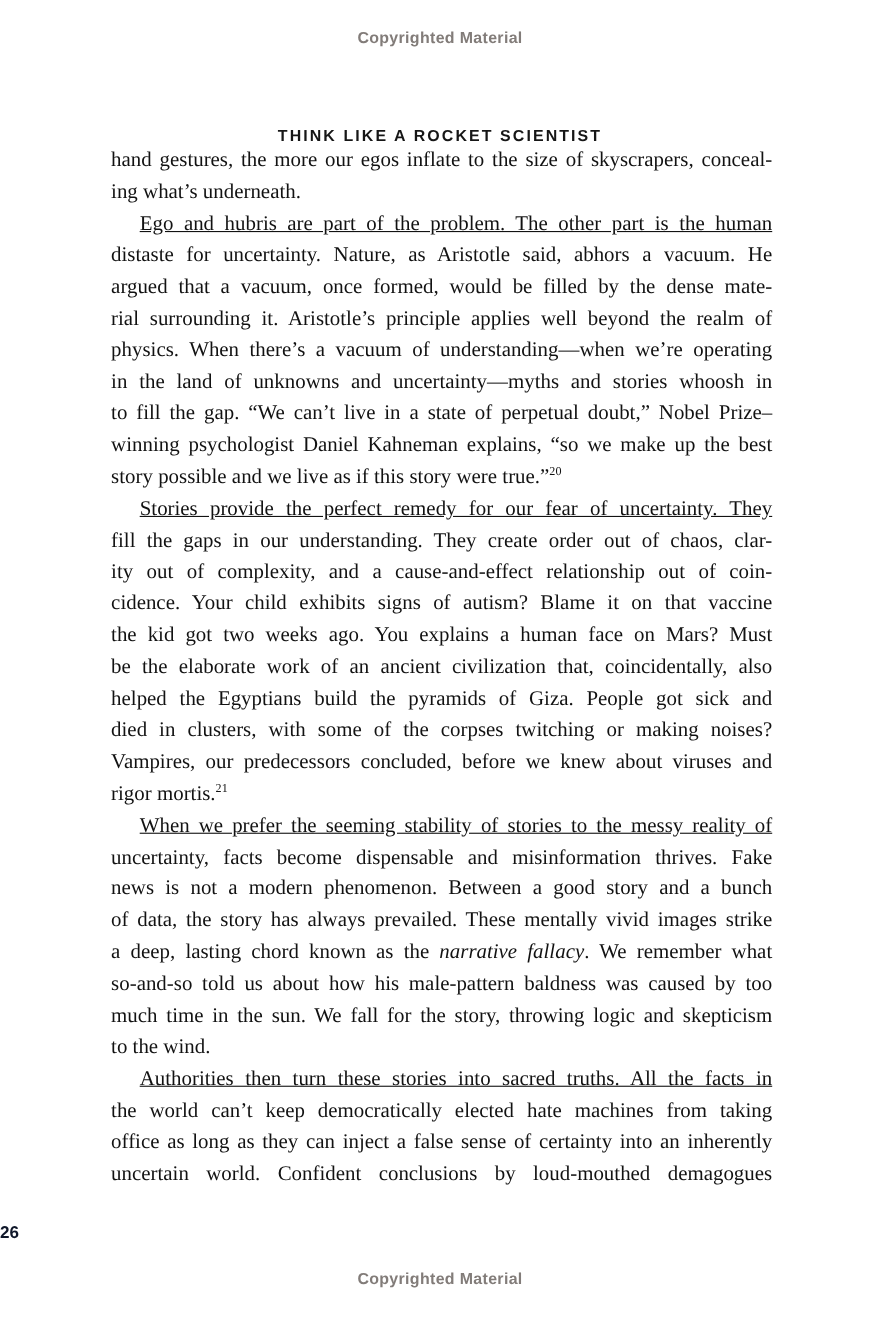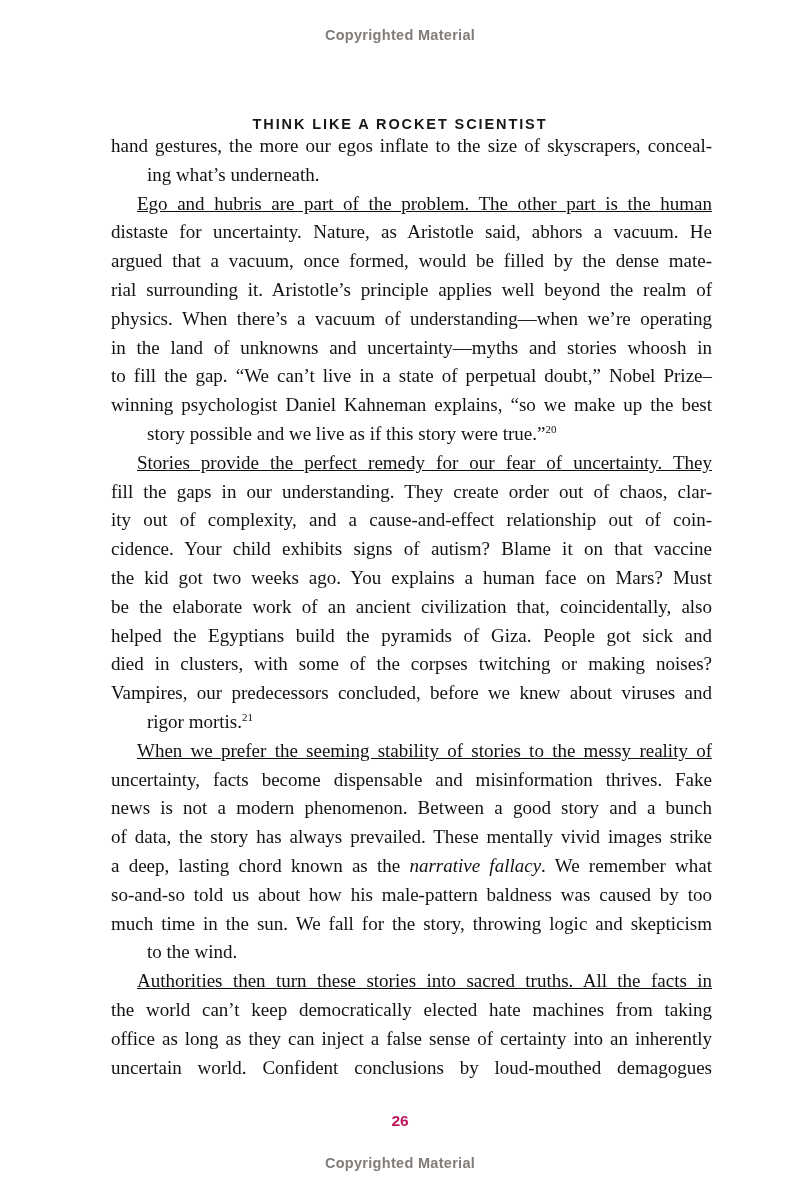--- a/index.html
+++ b/index.html
@@ -26,48 +26,47 @@
     text-align: center;
     font-family: "Liberation Sans", "DejaVu Sans", sans-serif;
     font-weight: 600;
     font-size: 14.5px;
     letter-spacing: 1.9px;
     color: #161616;
     margin-top: 38px;
   }
   .text-block {
     position: absolute;
-    left: 111px; top: 132px; width: 601px;
+    left: 101px; top: 132px; width: 601px;
     font-size: 19px;
     line-height: 28.8px;
     color: #121212;
   }
   .line {
     text-align: justify;
     text-align-last: justify;
     text-justify: inter-word;
     height: 28.8px;
   }
-  .line.last-left { text-align-last: left; margin-left: 36px; }
+  .line.last-left { text-align-last: left; }
   .line.indent { padding-left: 26px; text-decoration: underline; }
   .line sup {
     font-size: 11px;
     line-height: 0;
     vertical-align: baseline;
     position: relative;
     top: -7px;
   }
   .line em { }
   .page-number {
     position: absolute; top: 1112px; left: 0; right: 0;
-    text-align: center;
     font-family: "Liberation Sans", "DejaVu Sans", sans-serif;
     font-weight: 600;
     font-size: 15.5px;
-    color: #be185d;
+    color: #0f172a;
   }
 </style>
 </head>
 <body>
 
 <div class="copyright copyright-top">Copyrighted Material</div>
 
 <div class="running-header">THINK LIKE A ROCKET SCIENTIST</div>
 
 <div class="text-block">

